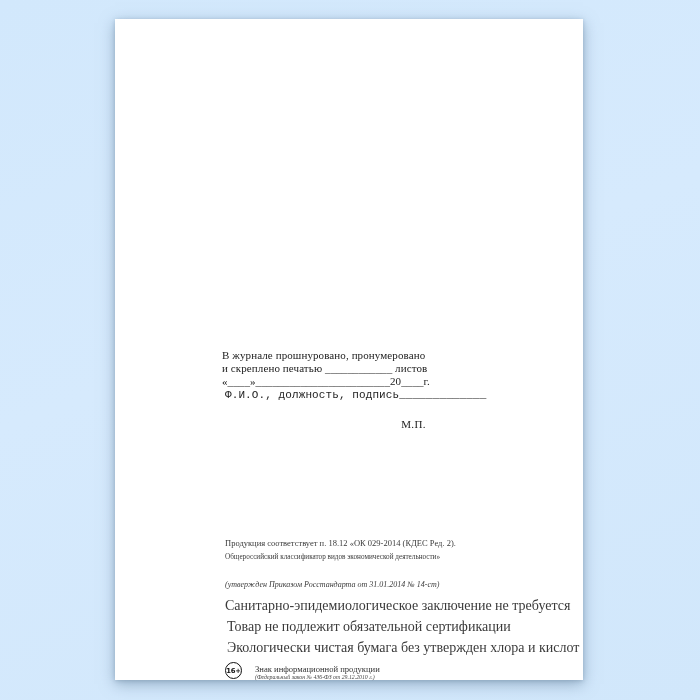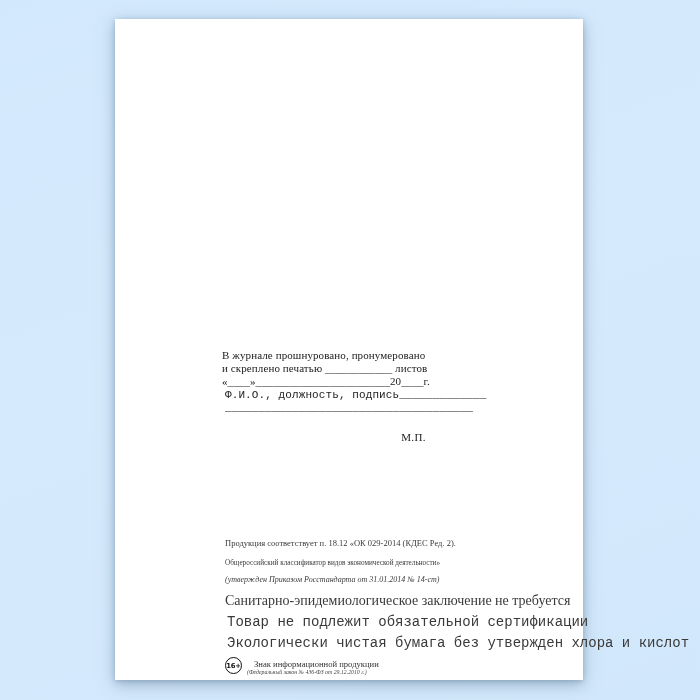--- a/index.html
+++ b/index.html
@@ -42,57 +42,56 @@
   }
   
   .footer {
     position: absolute;
     left: 110px; top: 519px;
     width: 300px;
     color: #3a3a3a;
     white-space: nowrap;
   }
   .f-l1 { font-size: 8.5px; line-height: 10px; }
-  .f-l2 { font-size: 7.2px; line-height: 9px; margin-top: 11px; }
-  .f-l3 { font-size: 8px; font-style: italic; line-height: 10px; margin-top: 7px; }
+  .f-l2 { font-size: 7.2px; line-height: 9px; margin-top: 5px; }
+  .f-l3 { font-size: 8px; font-style: italic; line-height: 10px; margin-top: 18px; }
   .f-note { font-size: 14px; line-height: 10px; margin-top: 11px; }
-  .f-note.ind { padding-left: 2px; font-family: Liberation Mono, monospace; }
+  .f-note.ind { padding-left: 2px; }
   .agemark {
     display: flex;
     align-items: flex-start;
-    gap: 5px;
+    gap: 13px;
     margin-top: 9px;
   }
   .badge {
     width: 17px; height: 17px;
     border: 1.7px solid #111111;
     border-radius: 50%;
     display: flex; align-items: center; justify-content: center;
     font-family: "DejaVu Sans", sans-serif;
     font-size: 6.8px; font-weight: bold;
     color: #111111;
     letter-spacing: -0.3px;
     flex: 0 0 auto;
   }
   .agemark-text { padding-top: 2px; }
-  .agemark-title { font-size: 8.6px; line-height: 10px; color: #333333; margin-left: 7px; }
+  .agemark-title { font-size: 8.6px; line-height: 10px; color: #333333; }
   .agemark-sub { font-size: 5.8px; line-height: 7px; font-style: italic; color: #444444; }
 </style>
 </head>
 <body>
 
 <div class="scene">
   <div class="page">
 
     <div class="cert">
       <div>В журнале прошнуровано, пронумеровано</div>
       <div>и скреплено печатью ____________ листов</div>
       <div>«____»________________________20____г.</div>
       <div class="indent">Ф.И.О., должность, подпись_____________</div>
-      <div class="indent">_____________________________________</div>
       <div class="mp">М.П.</div>
     </div>
 
     <div class="footer">
       <div>
         <div class="f-l1">Продукция соответствует п. 18.12 «ОК 029-2014 (КДЕС Ред. 2).</div>
         <div class="f-l2">Общероссийский классификатор видов экономической деятельности»</div>
         <div class="f-l3">(утвержден Приказом Росстандарта от 31.01.2014 № 14-ст)</div>
       </div>
 

